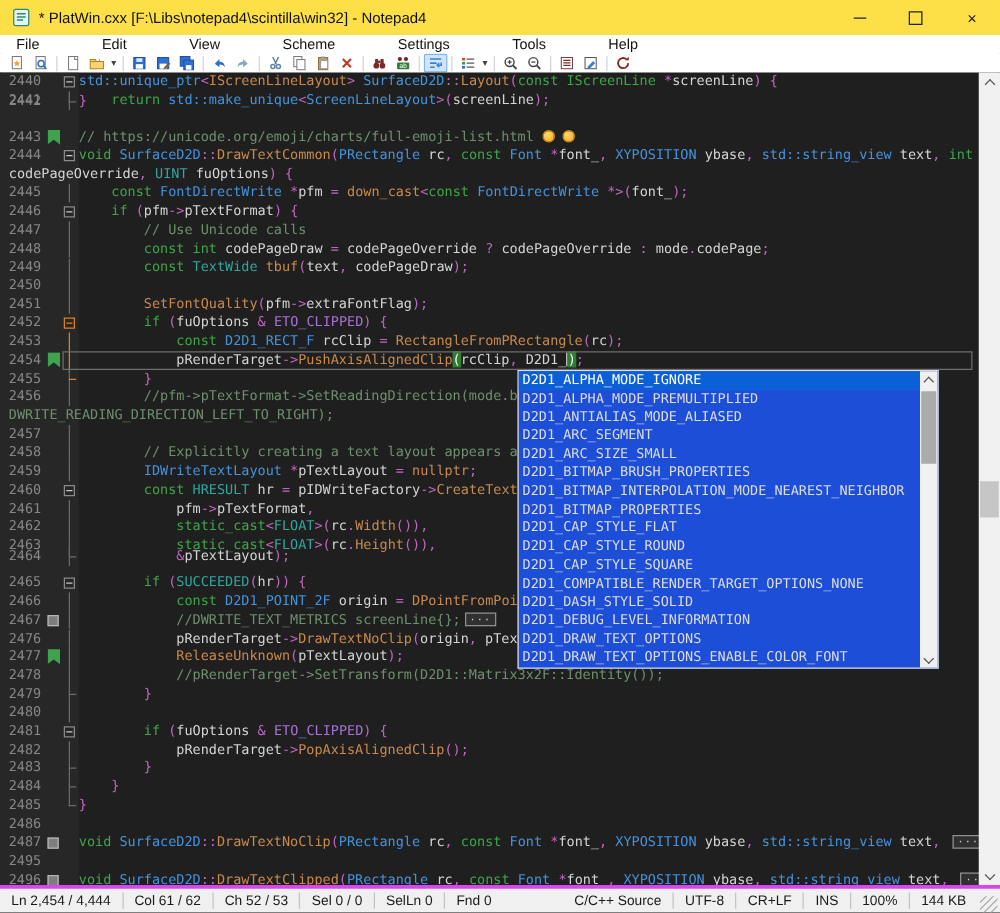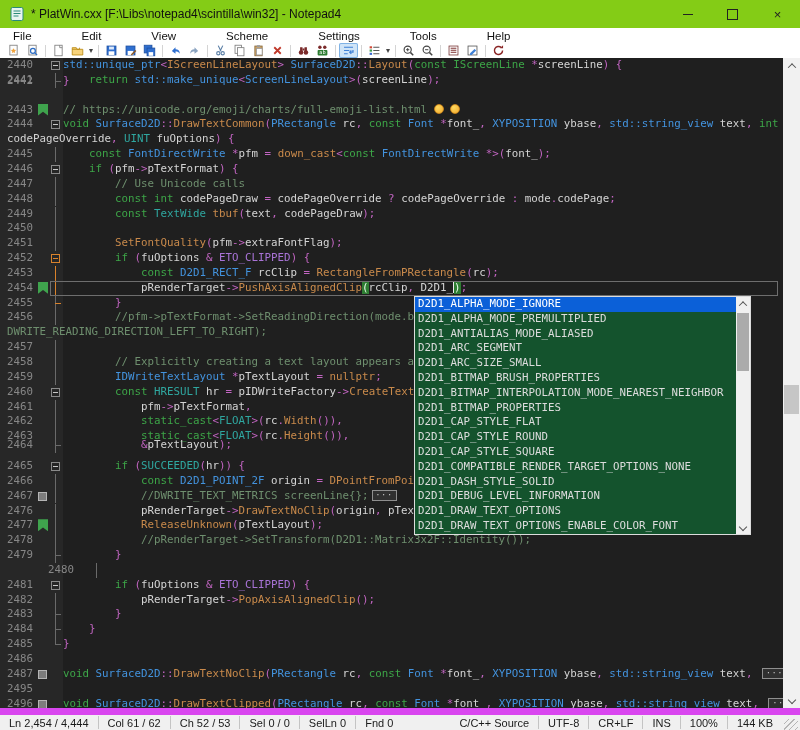--- a/index.html
+++ b/index.html
@@ -1,19 +1,19 @@
 <!DOCTYPE html>
 <html><head>
 <meta charset="utf-8">
 <style>
   html,body{margin:0;padding:0;background:#3a3a3a;font-family:"Liberation Sans",sans-serif;}
   #window{position:relative;width:800px;height:730px;background:#fff;overflow:hidden;
           box-shadow:inset 0 0 0 1px #8a8a8a;}
   
-  #titlebar{position:absolute;left:0;top:0;width:100%;height:28px;background:#84cc16;display:flex;align-items:center;}
+  #titlebar{position:absolute;left:0;top:0;width:100%;height:28px;background:#fde047;display:flex;align-items:center;}
   #appicon{width:16px;height:16px;margin:0 6px 0 9px;flex:0 0 auto;}
   #title{font-size:12px;color:#111;white-space:nowrap;}
   #wincontrols{margin-left:auto;display:flex;height:28px;}
   .winbtn{width:45px;height:28px;display:flex;align-items:center;justify-content:center;color:#222;font-size:13px;}
   .glyph-min{width:10px;height:0;border-top:1px solid #222;display:block;}
   .glyph-max{width:9px;height:9px;border:1px solid #222;display:block;}
   
   #menubar{position:absolute;left:0;top:28px;width:100%;height:15px;background:#fff;display:flex;align-items:center;padding-left:5px;box-sizing:border-box;gap:34px;}
   .menu-item{font-size:11.5px;color:#111;padding:0 8px;}
   
@@ -48,37 +48,37 @@
   .fbox{position:absolute;left:51px;top:3px;width:9px;height:9px;background:#262626;border:1px solid #8a8a8a;box-sizing:border-box;}
   .fbox::after{content:"";position:absolute;left:1px;right:1px;top:3px;border-top:1px solid #c8c8c8;}
   .fbox.orange{border-color:#d9822b;} .fbox.orange::after{border-color:#d9822b;}
   .fline{position:absolute;left:55px;top:0;bottom:0;width:1px;background:#6a6a6a;}
   .fline.orange{background:#d9822b;}
   .fline.half{bottom:7px;}
   .ftick{position:absolute;left:55px;top:7px;width:6px;height:1px;background:#6a6a6a;}
   .ftick.orange{background:#d9822b;}
   #curline{position:absolute;left:50px;width:728px;height:15px;border:1px solid #6e6e6e;box-sizing:border-box;z-index:3;}
   
-  #popup{position:absolute;left:414px;top:238px;width:337px;background:#14532d;border:1px solid #dcdcdc;z-index:10;box-sizing:border-box;}
+  #popup{position:absolute;left:414px;top:238px;width:337px;background:#1d4ed8;border:1px solid #dcdcdc;z-index:10;box-sizing:border-box;}
   .ac-item{height:14.8px;padding-left:3px;padding-right:16px;font-family:"DejaVu Sans Mono",monospace;
            font-size:10.8px;line-height:14.8px;color:#dcdcdc;white-space:pre;overflow:hidden;}
   .ac-item.selected{background:#0b60d8;color:#fff;}
   #popup-sb{position:absolute;right:0;top:0;bottom:0;width:14px;background:#f0f0f0;}
   .sb-arrow{position:absolute;left:0;width:14px;height:14px;display:flex;align-items:center;justify-content:center;}
   .chev{width:5px;height:5px;border-right:1.4px solid #555;border-bottom:1.4px solid #555;}
   .chev.up{transform:rotate(-135deg) translate(-1px,-1px);}
   .chev.down{transform:rotate(45deg);}
   #popup-thumb{position:absolute;left:1px;width:12px;top:16px;height:58px;background:#ababab;}
   
   #vscroll{position:absolute;right:0;top:58px;bottom:22px;width:17px;background:#f1f1f1;z-index:6;}
   #vs-up{position:absolute;top:0;left:0;width:17px;height:16px;display:flex;align-items:center;justify-content:center;}
   #vs-down{position:absolute;bottom:0;left:0;width:17px;height:16px;display:flex;align-items:center;justify-content:center;}
   #vs-thumb{position:absolute;left:1px;width:15px;top:327px;height:29px;background:#c6c6c6;}
   
-  #statusbar{position:absolute;left:0;bottom:0;width:100%;height:22px;background:#f0f0f0;border-top:7px solid #d946ef;
+  #statusbar{position:absolute;left:0;bottom:0;width:100%;height:22px;background:#f0f0f0;border-top:3px solid #d946ef;
              display:flex;align-items:center;font-size:11px;color:#1a1a1a;box-sizing:border-box;}
   .st-cell{padding:0 9px;white-space:nowrap;}
   .st-sep{width:1px;height:13px;background:#c4c4c4;flex:0 0 auto;}
   #st-right{margin-left:auto;display:flex;align-items:center;height:100%;}
   #grip{width:14px;height:14px;margin:6px 2px 0 2px;
         background:repeating-linear-gradient(135deg,transparent 0 3px,#b5b5b5 3px 4px);}
 </style>
 </head>
 <body>
 
@@ -442,21 +442,21 @@
           <span class="ln">2478</span>
           <span class="fline"></span>
           <span class="txt"><span class="tk-d">            </span><span class="tk-c">//pRenderTarget-&gt;SetTransform(D2D1::Matrix3x2F::Identity());</span></span>
         </div>
         <div class="row" style="top: 490.05px; height: 14.85px;">
           <span class="ln">2479</span>
           <span class="fline"></span>
           <span class="ftick"></span>
           <span class="txt"><span class="tk-d">        </span><span class="tk-o">}</span></span>
         </div>
-        <div class="row" style="top: 504.9px; height: 14.85px; margin-left: 41px;">
+        <div class="row" style="top: 504.9px; height: 14.85px;">
           <span class="ln">2480</span>
           <span class="fline"></span>
           <span class="txt"></span>
         </div>
         <div class="row" style="top: 519.75px; height: 14.85px;">
           <span class="ln">2481</span>
           <span class="fbox"></span>
           <span class="txt"><span class="tk-d">        </span><span class="tk-k">if</span><span class="tk-d"> </span><span class="tk-o">(</span><span class="tk-d">fuOptions </span><span class="tk-o">&amp;</span><span class="tk-d"> </span><span class="tk-m">ETO_CLIPPED</span><span class="tk-o">) {</span></span>
         </div>
         <div class="row" style="top: 534.6px; height: 14.85px;">

